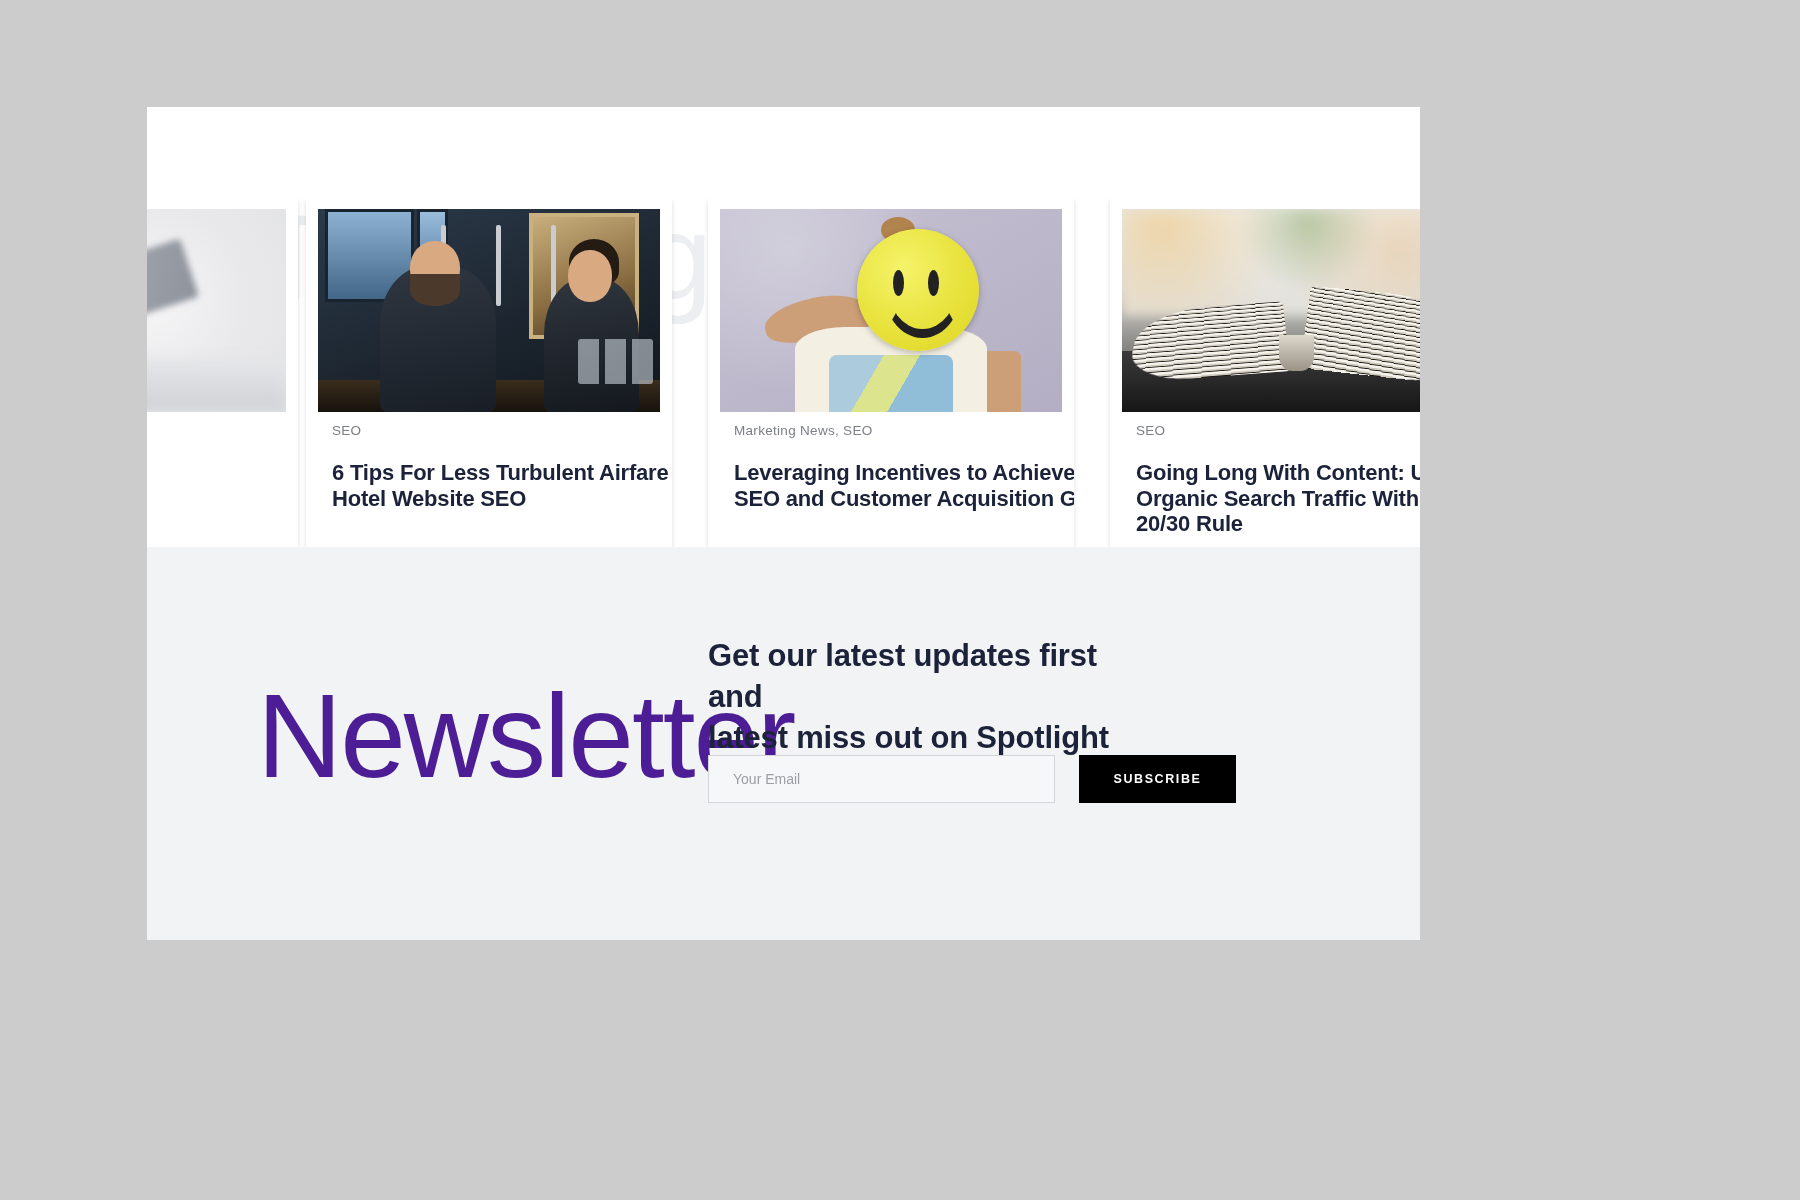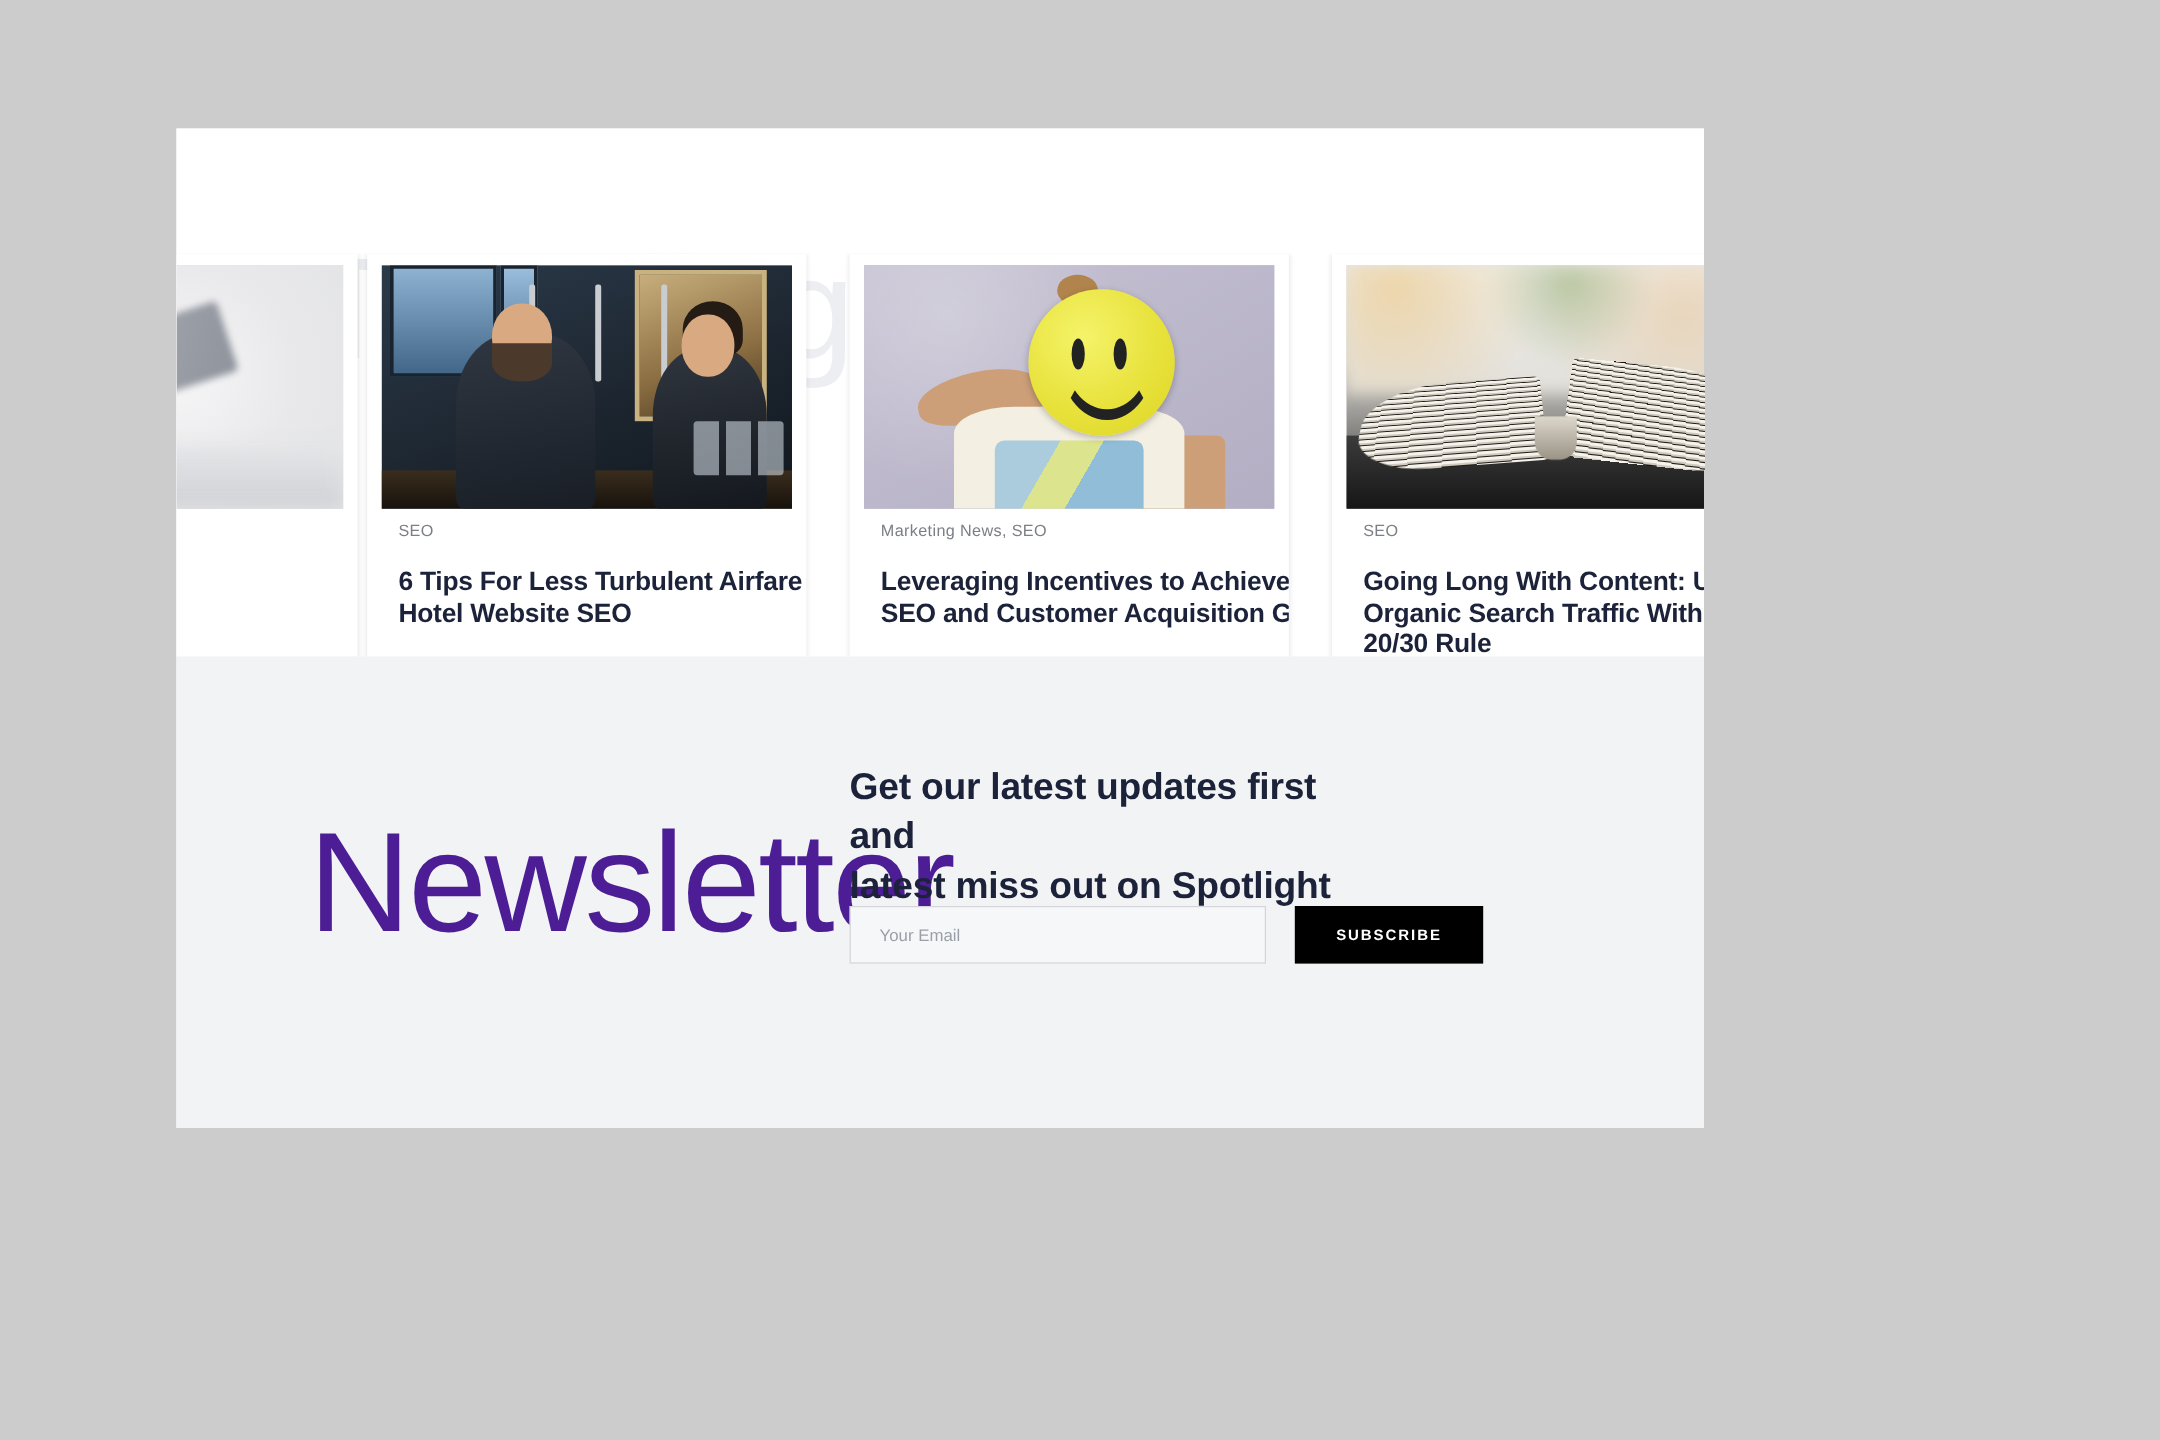--- a/index.html
+++ b/index.html
@@ -32,21 +32,21 @@
     font-weight:400;
     color:#eceef1;
     letter-spacing:-2px;
     white-space:nowrap;
     user-select:none;
   }
 
   
   #carousel{
     position:absolute;
-    left:0;top:104px;
+    left:0;top:92px;
     width:1273px;height:425px;
     overflow:hidden;
   }
   .card{
     position:absolute;
     top:0;
     width:366px;
     height:425px;
     background:#ffffff;
     box-shadow:0 1px 5px rgba(0,0,0,0.13);

